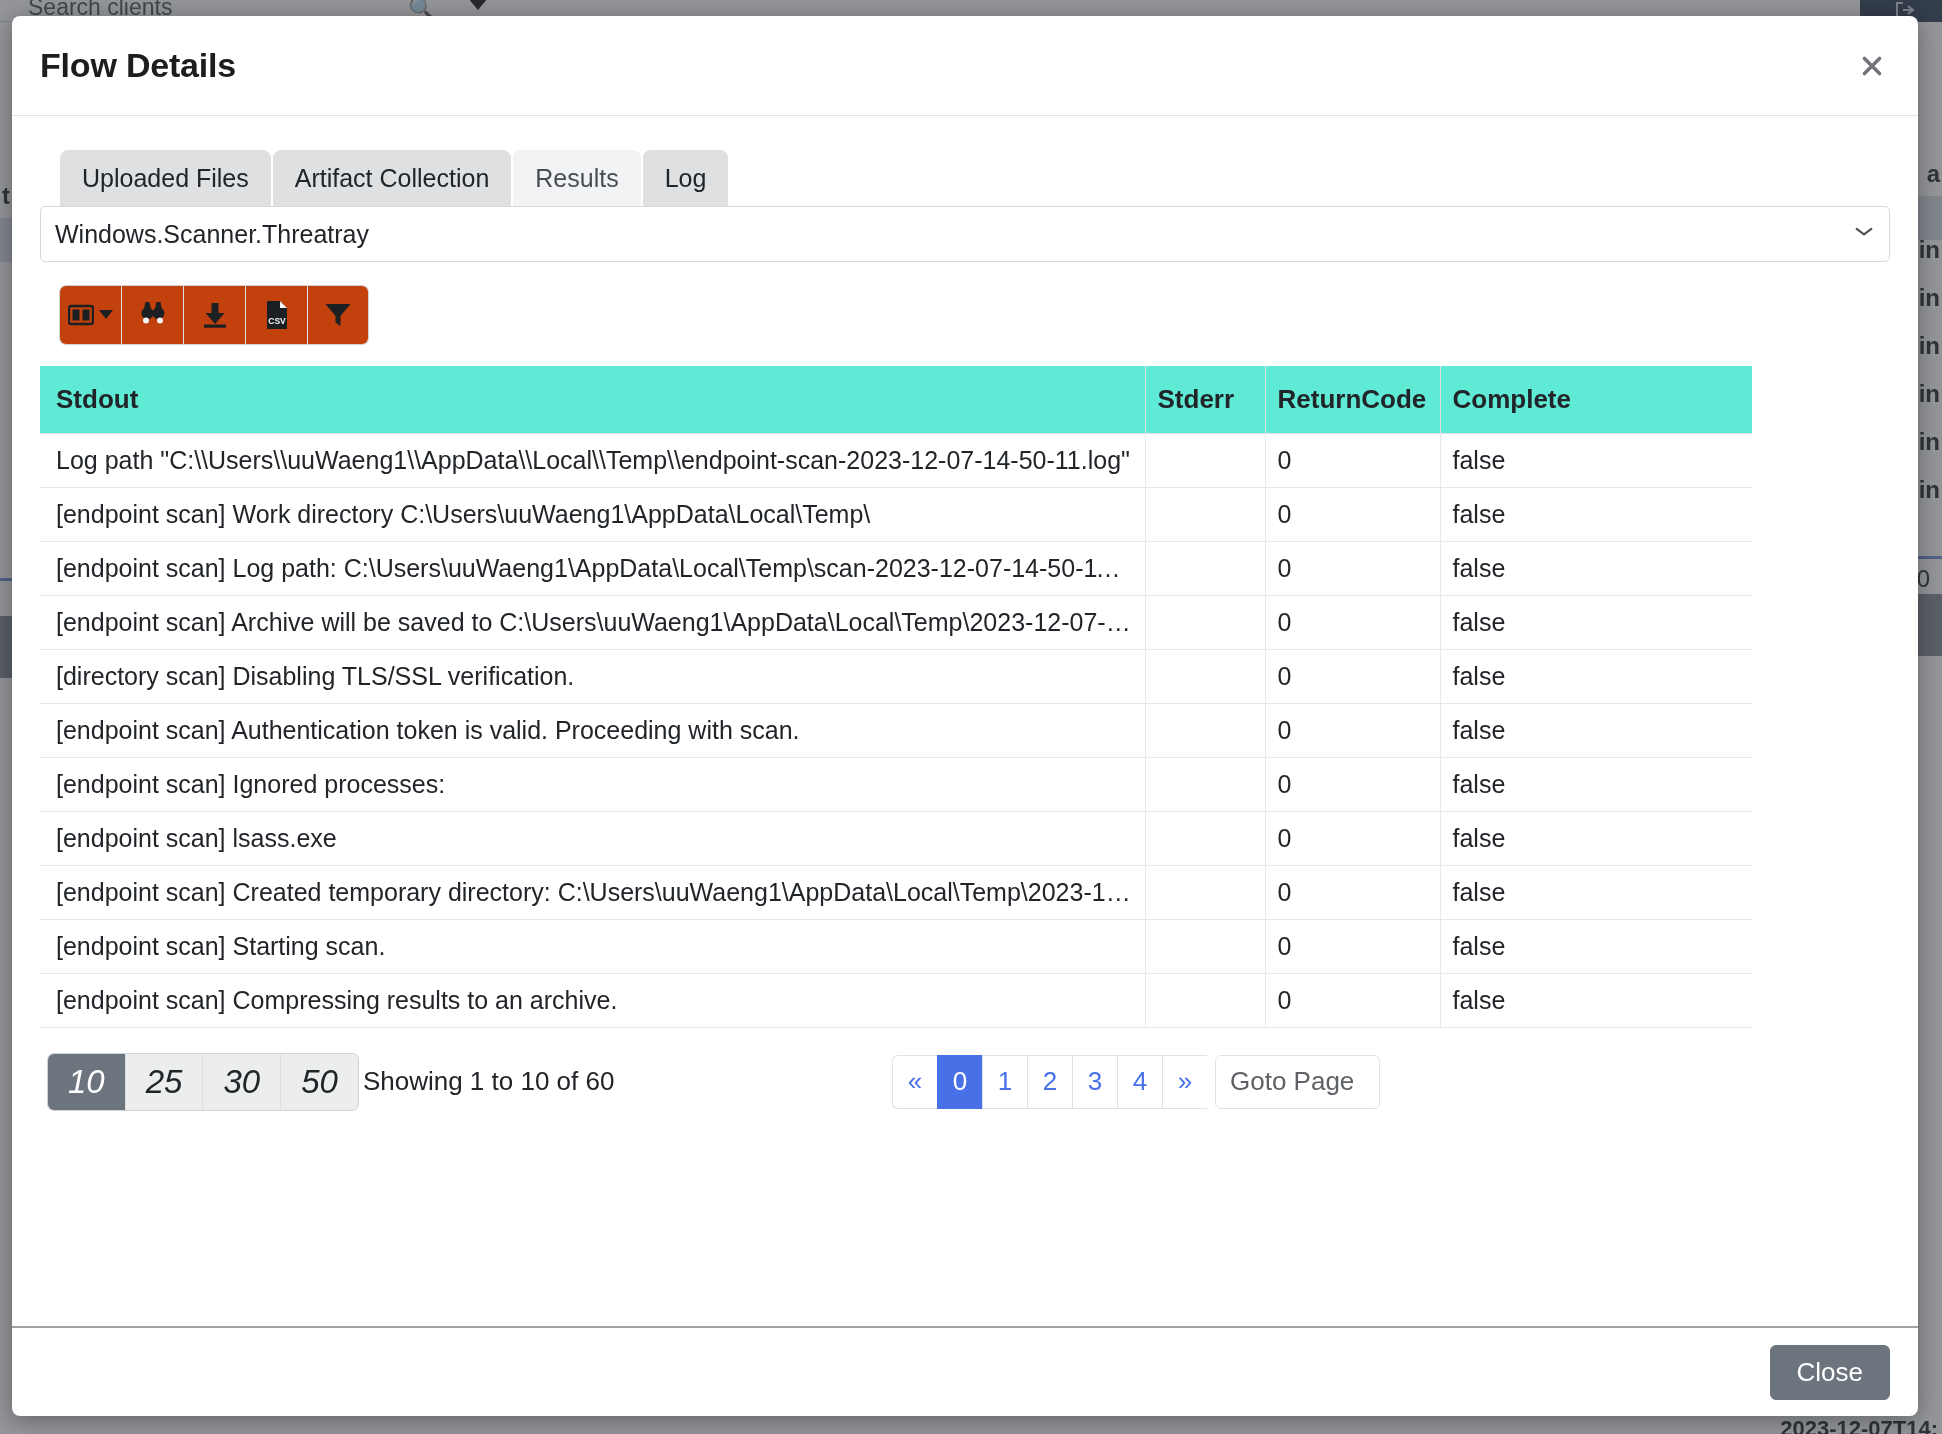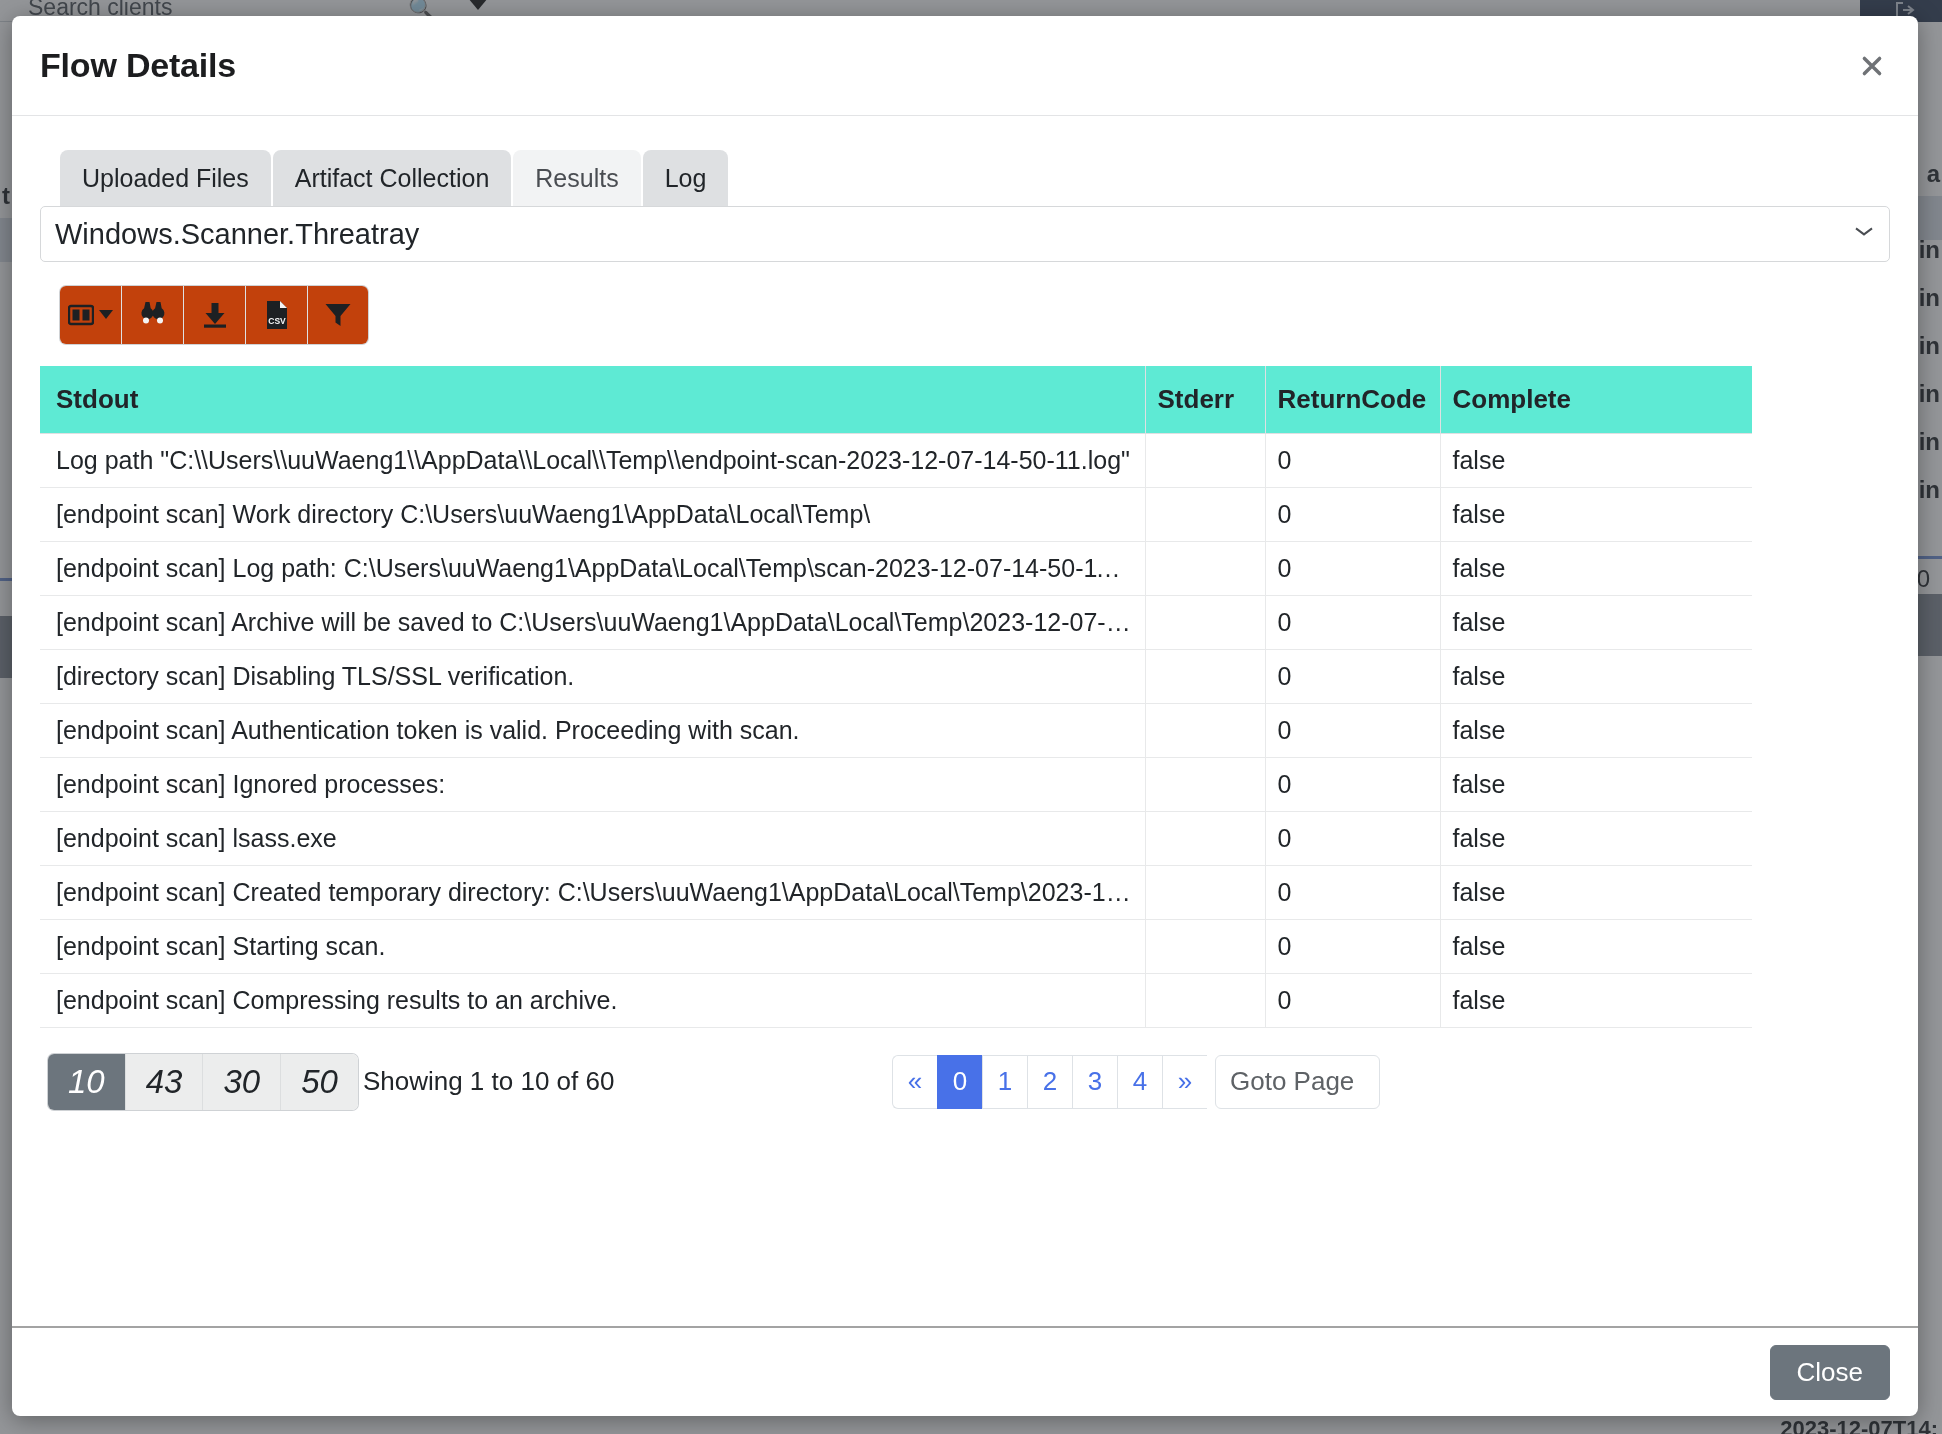--- a/index.html
+++ b/index.html
@@ -174,21 +174,21 @@
   }
 
   
   #artifact-select-wrap {
     position: relative;
     margin-top: 0;
   }
   #artifact-select {
     width: 100%;
     height: 56px;
-    font-size: 29px;
+    font-size: 25px;
     font-family: "Liberation Sans", sans-serif;
     color: #212529;
     background: #ffffff;
     border: 1px solid #d6d8da;
     border-radius: 5px;
     padding: 0 40px 0 14px;
     appearance: none;
     -webkit-appearance: none;
   }
   #select-caret {
@@ -542,21 +542,21 @@
             <td>0</td>
             <td>false</td>
           </tr>
         </tbody>
     </table>
 
     <div id="pagination-bar">
 
       <div id="page-size-group">
         <button class="page-size-btn active">10</button>
-        <button class="page-size-btn">43</button>
+        <button class="page-size-btn">25</button>
         <button class="page-size-btn">30</button>
         <button class="page-size-btn">50</button>
       </div>
 
       <div id="showing-text">Showing 1 to 10 of 60</div>
 
       <div id="pager">
         <button class="pager-btn">«</button>
         <button class="pager-btn active">0</button>
         <button class="pager-btn">1</button>

